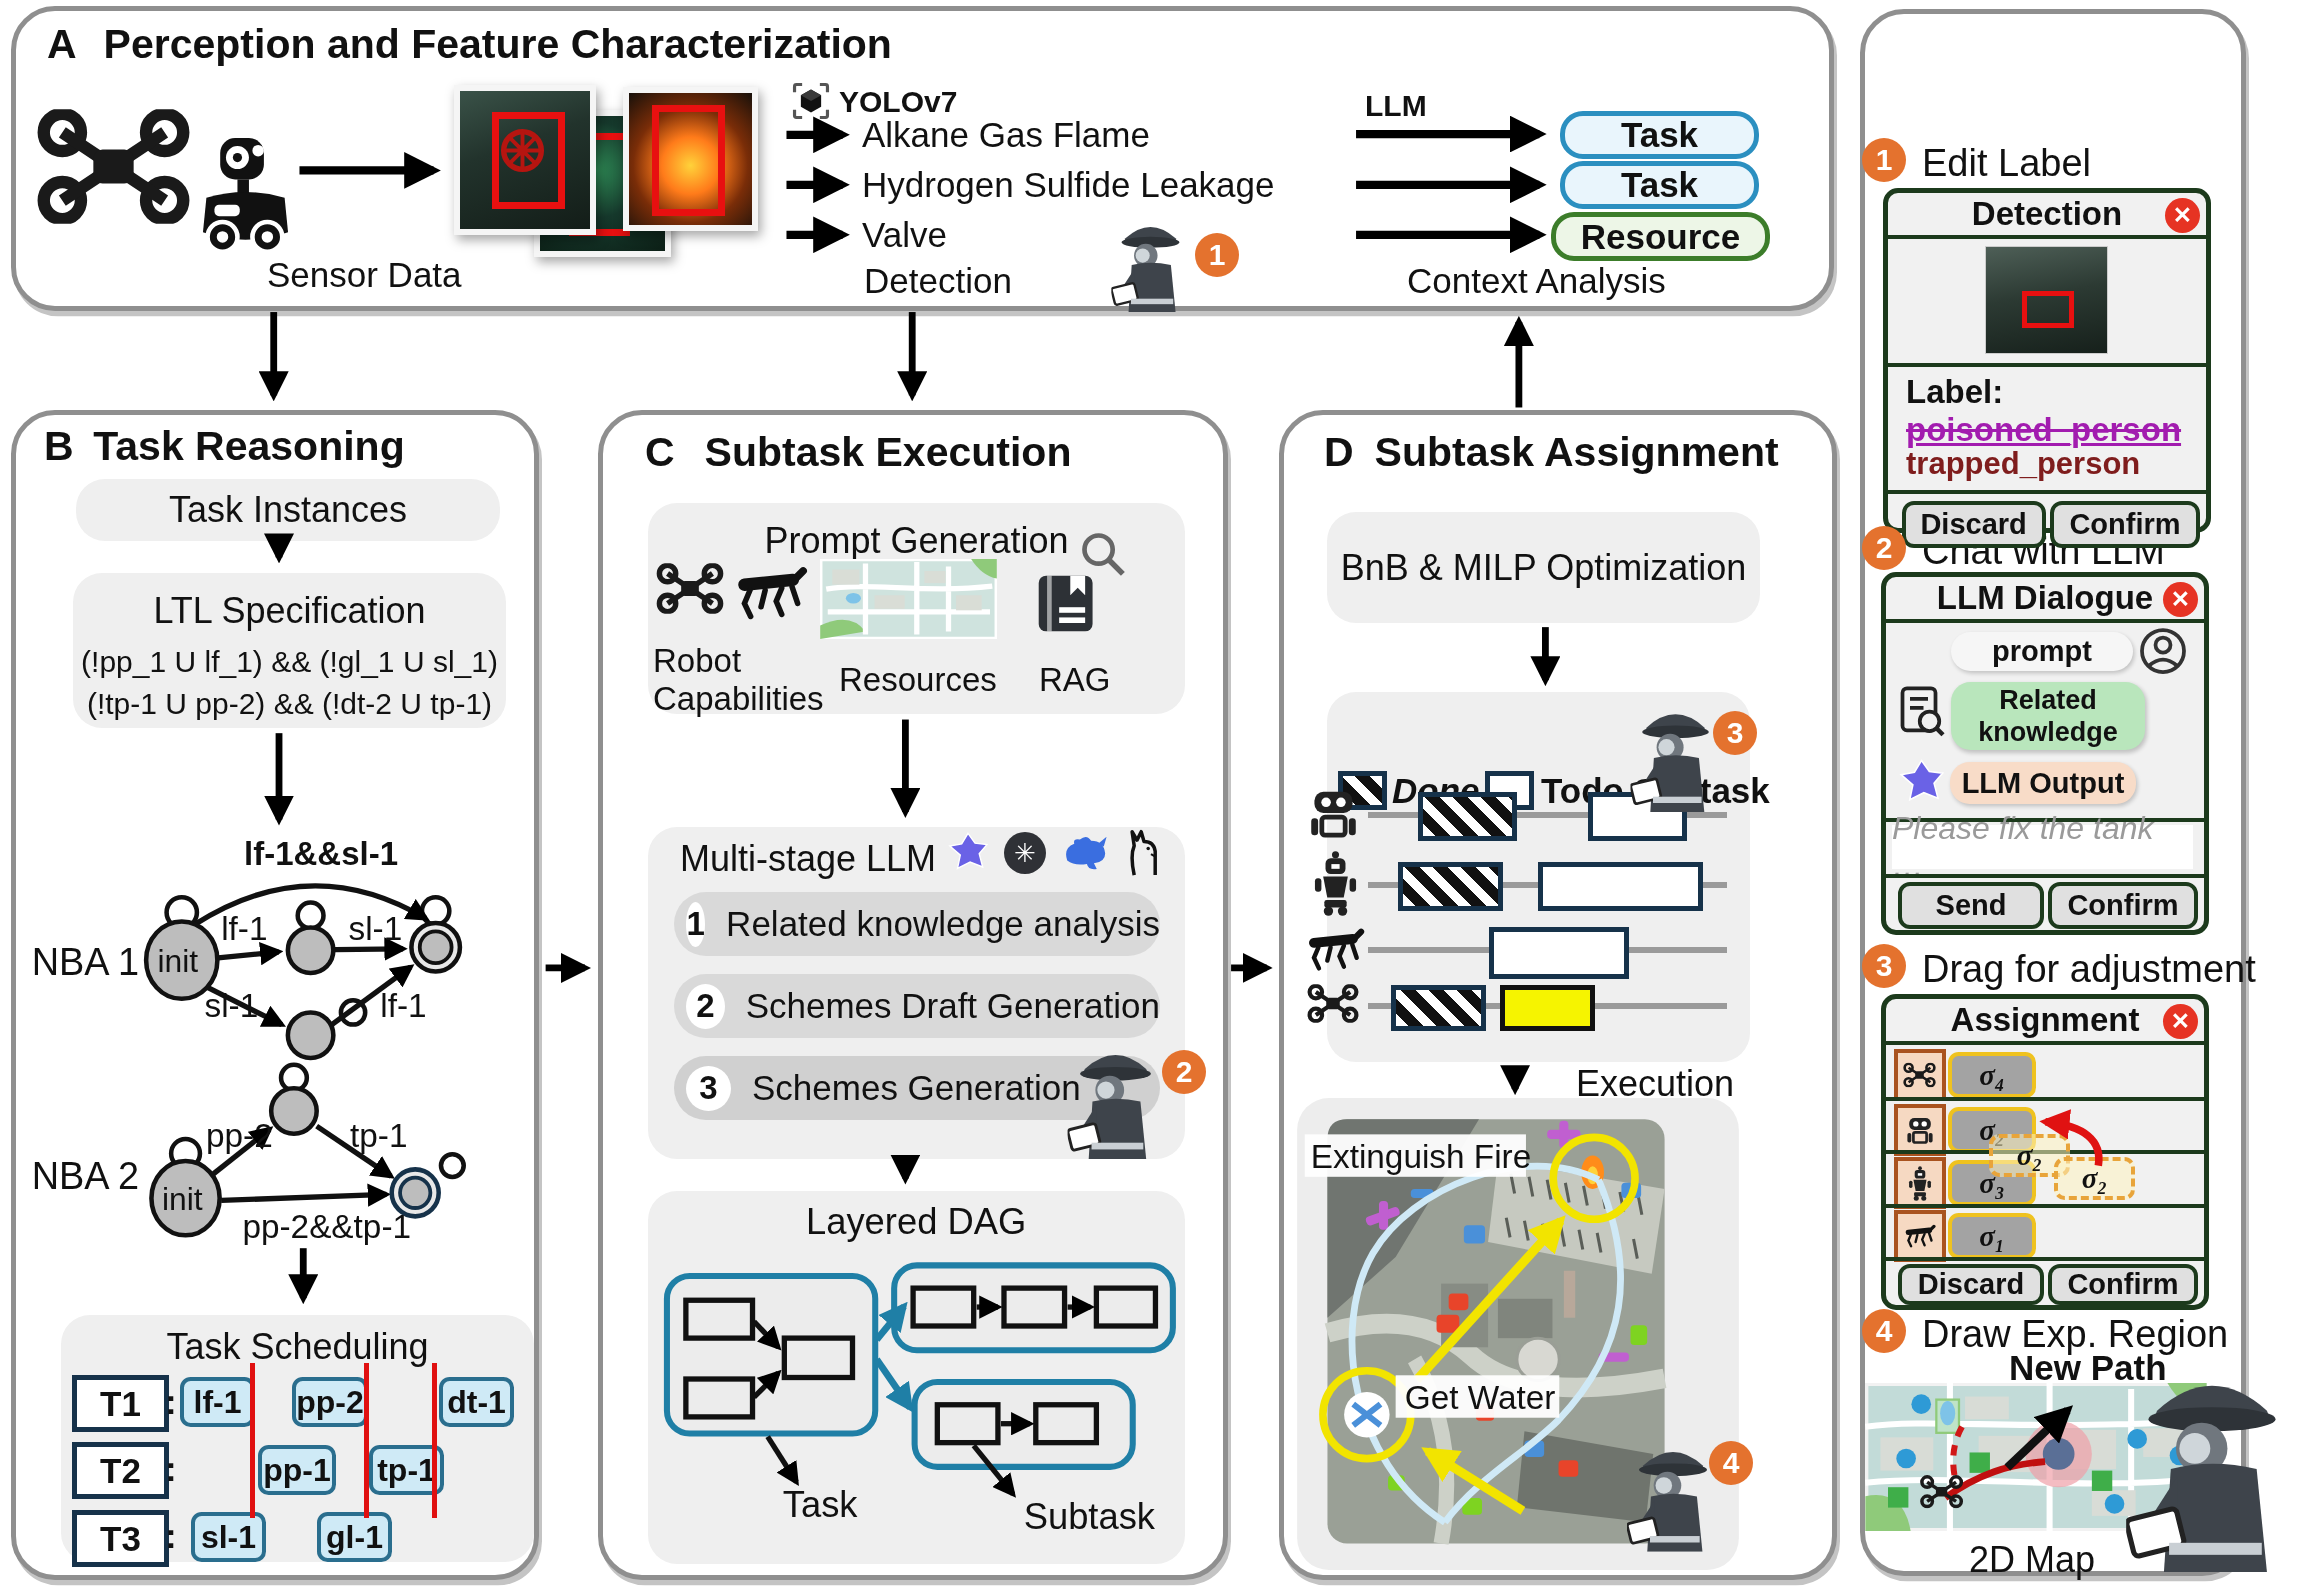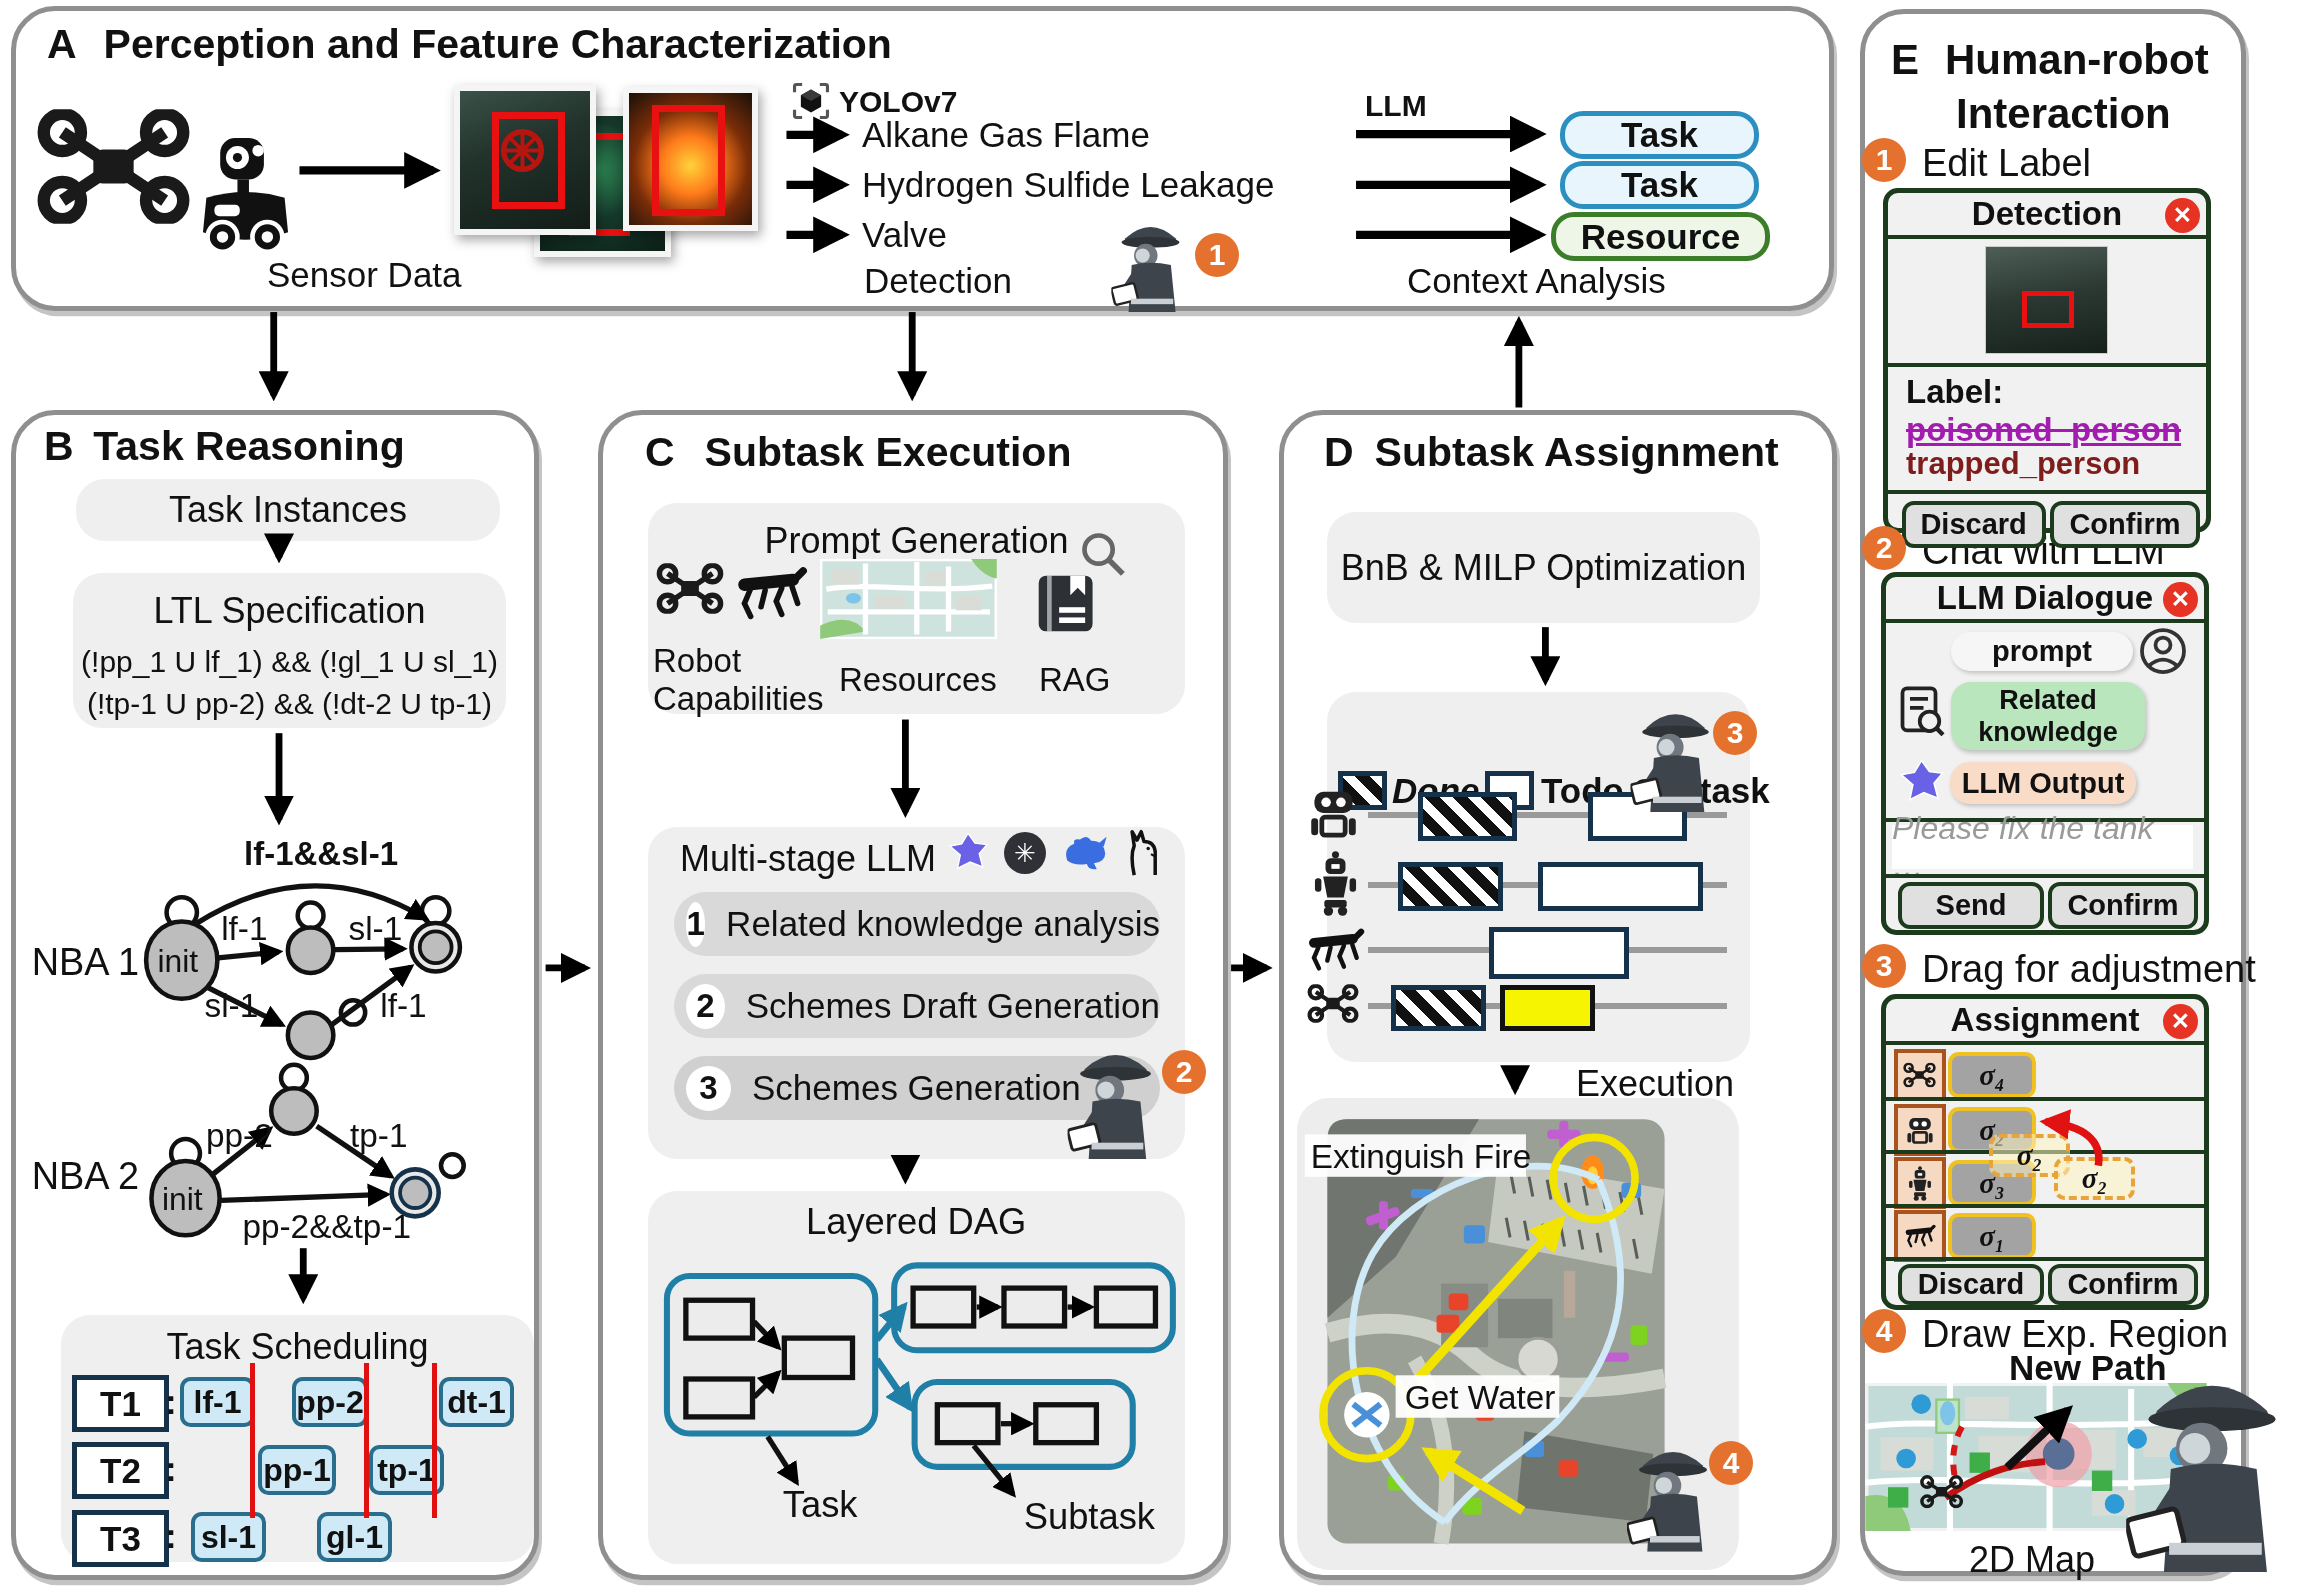--- a/index.html
+++ b/index.html
@@ -485,24 +485,20 @@
   <rect x="10" y="48" width="292" height="56" fill="#fff" opacity=".95"></rect>
   <text x="18" y="92" font-size="44" fill="#111">Extinguish Fire</text>
   <rect x="130" y="366" width="216" height="56" fill="#fff" opacity=".95"></rect>
   <text x="142" y="410" font-size="44" fill="#111">Get Water</text>
 </svg>
 <svg class="icon" style="left:1627px;top:1436px;z-index:6;" width="92" height="121" viewBox="0 0 100 120">
       <use href="#i-ff"></use>
     </svg>
 <div class="badge" style="left:1709px;top:1441px;width:44px;height:44px;">4</div>
 
-<div class="abs" style="left:1891px;top:36px;font-size:42px;font-weight:bold;">
-  <span style="margin-right:26px;">E</span><span>Human-robot</span>
-  <div style="margin-left:65px;margin-top:6px;">Interaction</div>
-</div>
 <div class="badge" style="left:1862px;top:138px;width:44px;height:44px;">1</div>
 <div class="abs" style="left:1922px;top:142px;font-size:38px;">Edit Label</div>
 
 <div class="win" style="left:1883px;top:188px;width:318px;height:335px;">
   <div class="winbar">
         <span>Detection</span>
       </div>
   <div class="closex" style="right:6px;top:4.5px;">
         <span>✕</span>
       </div>

